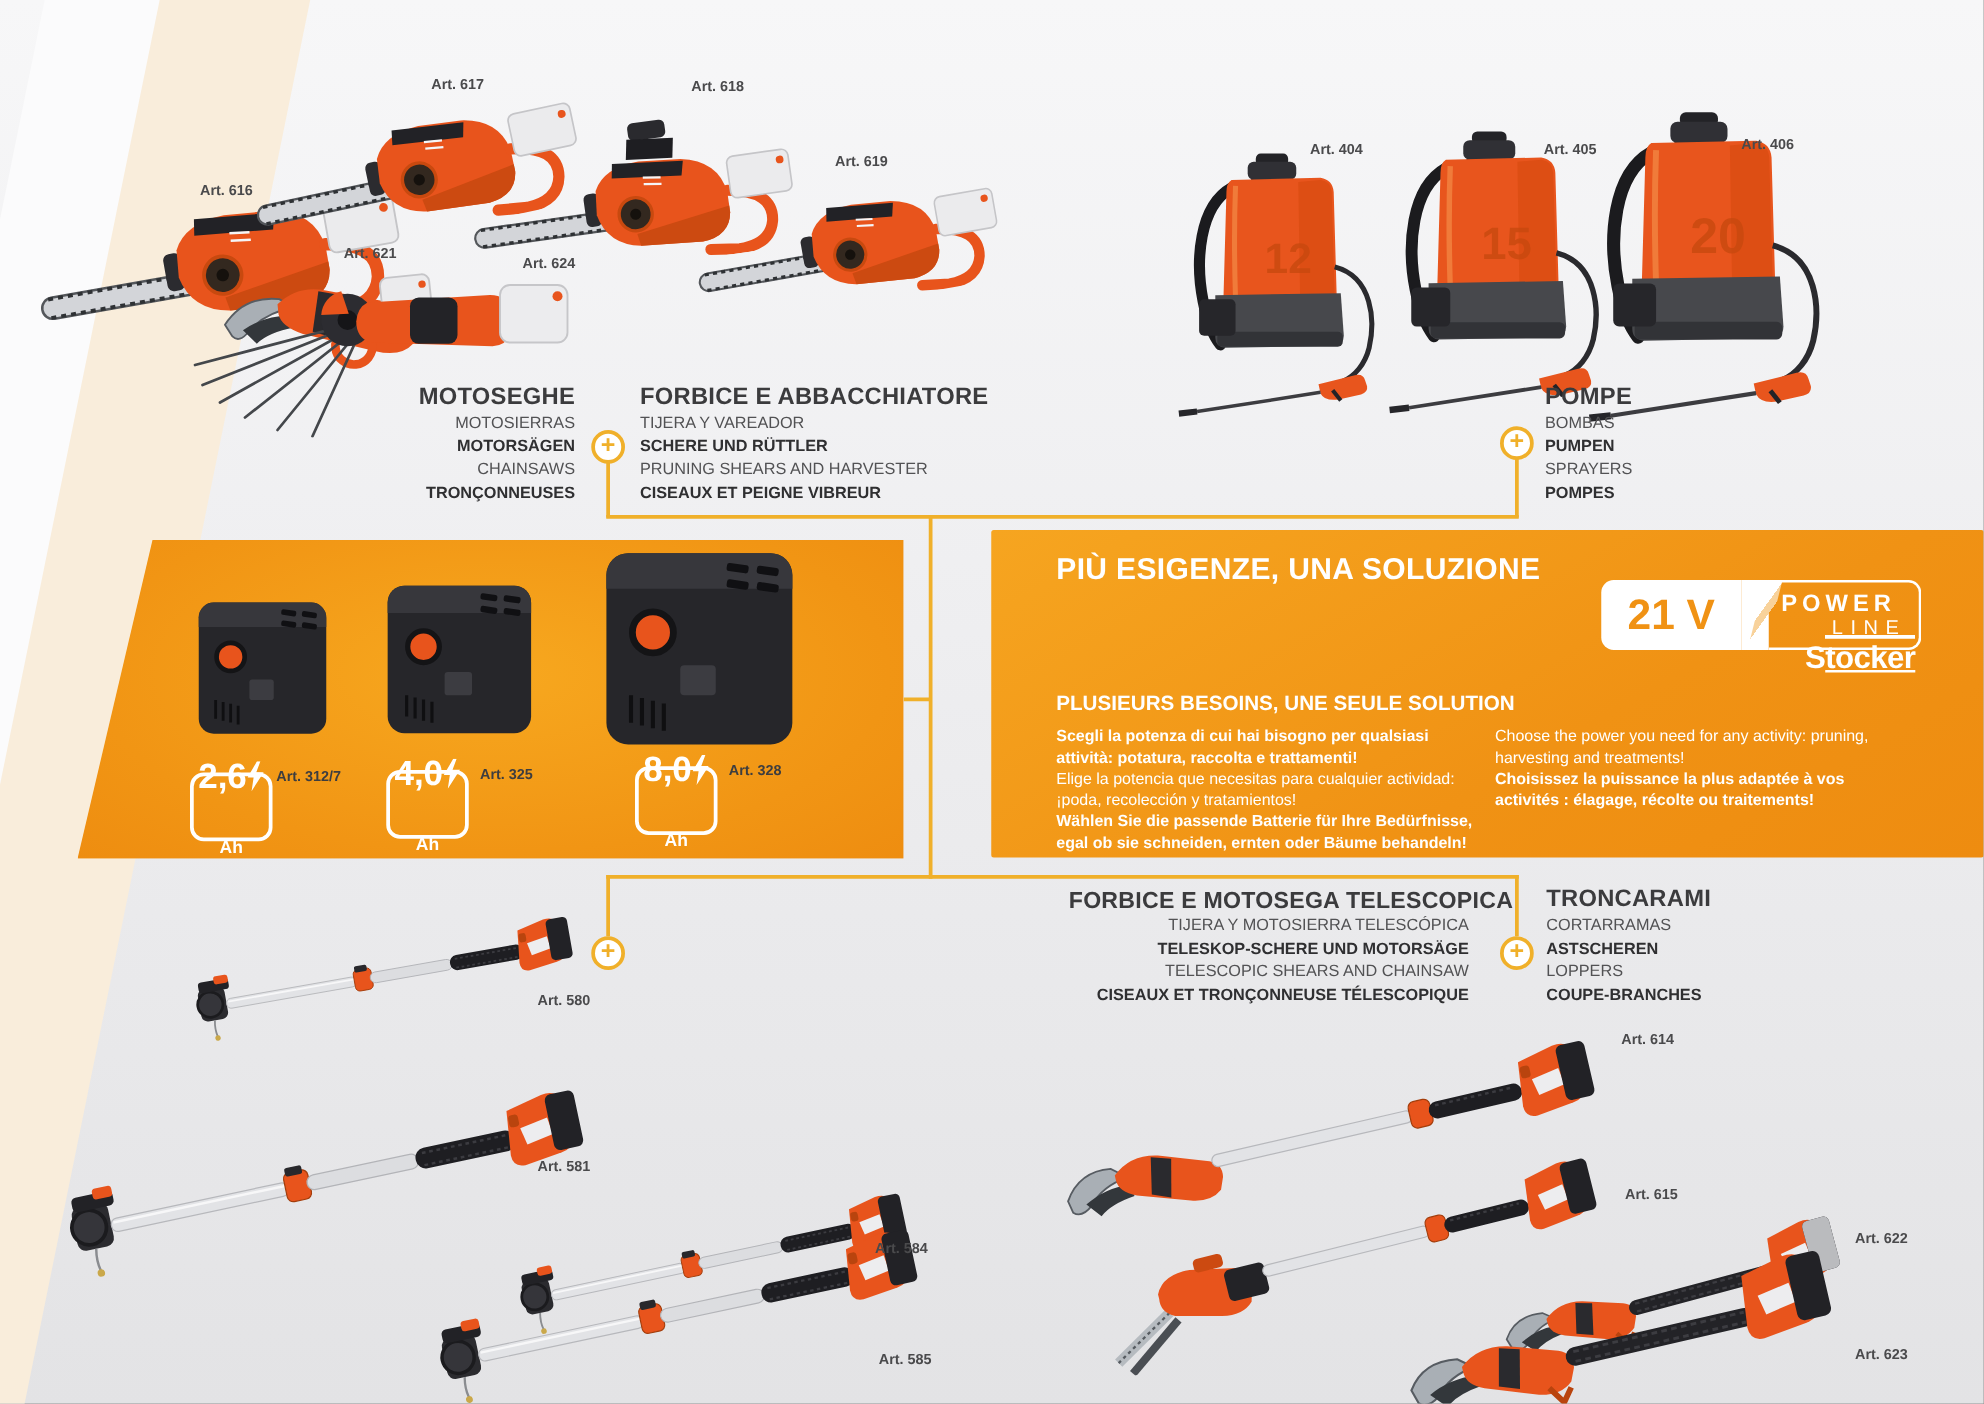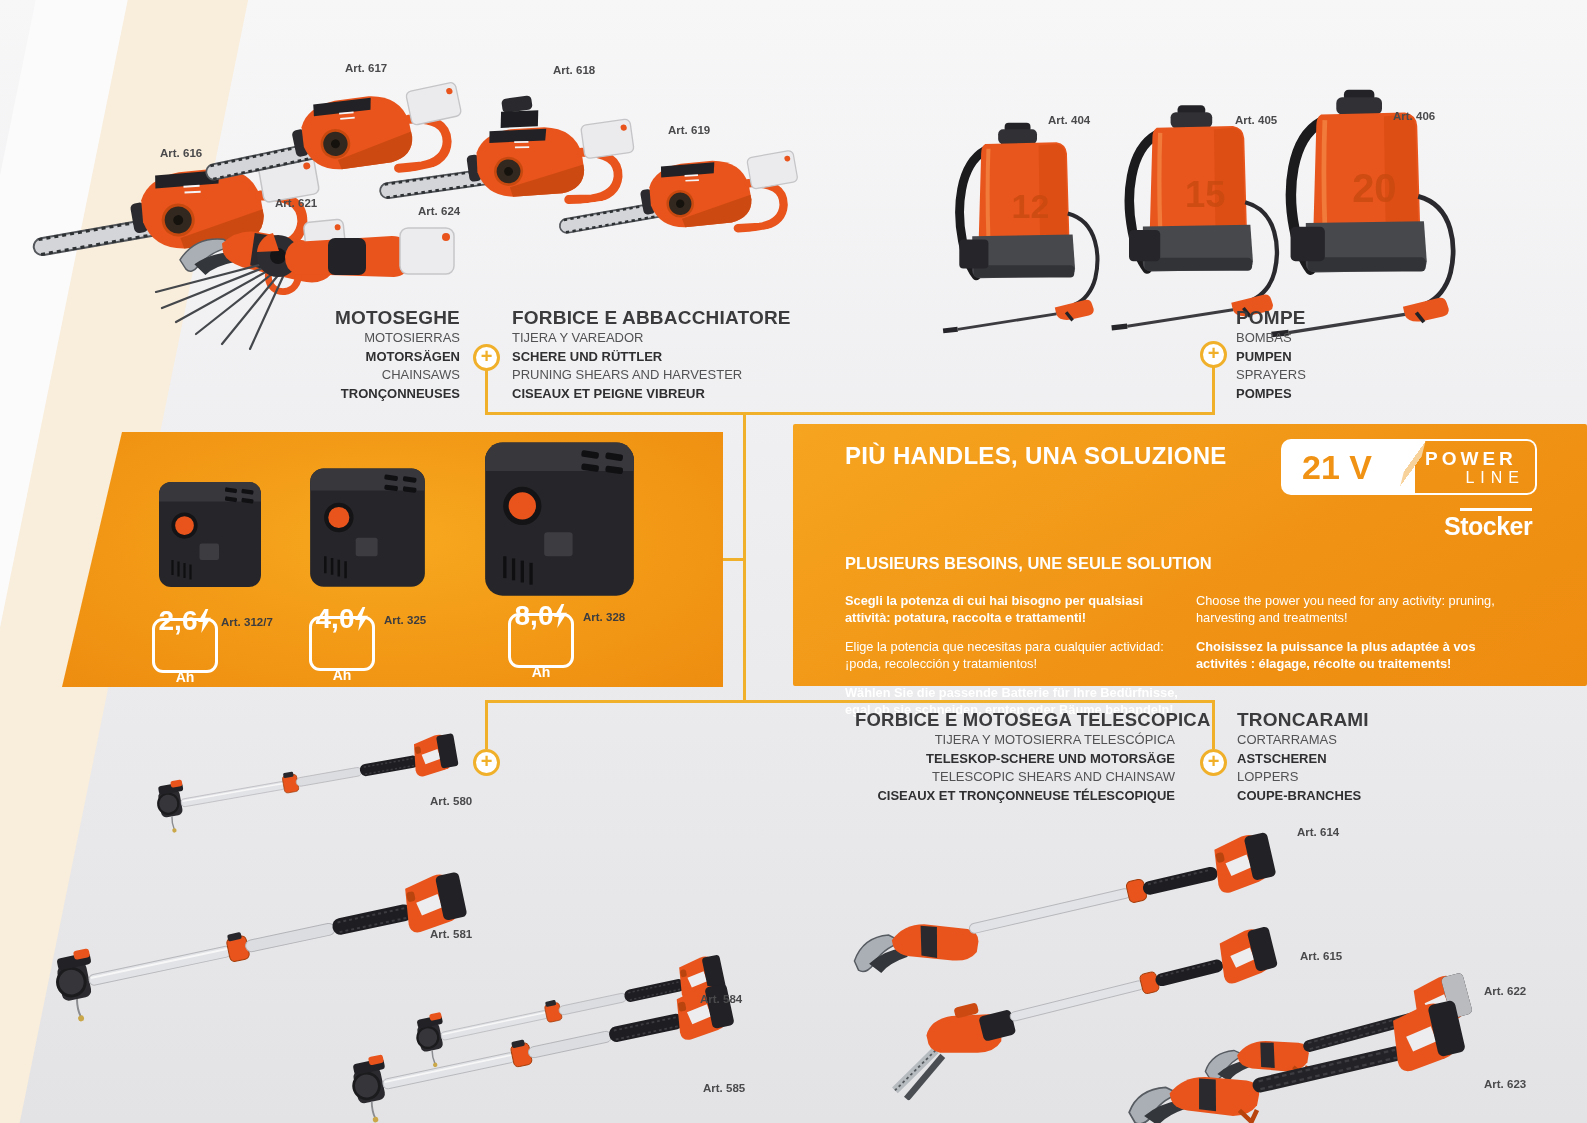--- a/index.html
+++ b/index.html
@@ -40,35 +40,35 @@
     display:flex;flex-direction:column;align-items:center;justify-content:center;color:#fff;}
   .cap .v{font-size:28px;font-weight:800;line-height:27px;display:flex;align-items:center;gap:1px;}
   .cap .u{font-size:14px;font-weight:800;line-height:14px;margin-top:36px;}
 
   .promo{position:absolute;color:#fff;}
   .promo-title{font-size:24px;font-weight:800;letter-spacing:.3px;white-space:nowrap;}
   .promo-sub{font-size:14.5px;line-height:21.5px;}
   .promo-sub .b{font-weight:bold;}
   .fr-head{font-size:16.5px;font-weight:800;white-space:nowrap;}
   .bodycol{font-size:12.8px;line-height:17px;}
-  .bodycol span{display:block;margin-top:12px;}
+  .bodycol span{display:block;}
   .bodycol .b{font-weight:bold;}
 
   .badge21{position:absolute;display:flex;height:56px;}
   .badge21 .vseg{background:#fff;border-radius:10px 0 0 10px;width:112px;display:flex;align-items:center;justify-content:center;
     font-size:34px;font-weight:800;color:#f09214;letter-spacing:0px;}
   .badge21 .slash{width:22px;position:relative;background:#fff;}
   .badge21 .slash::after{content:"";position:absolute;right:-4px;top:0;width:14px;height:100%;
     background:linear-gradient(115deg,#fff 38%,#f8d29b 38%,#f8d29b 55%,transparent 55%);transform:skewX(-14deg);}
   .badge21 .pseg{box-sizing:border-box;border:2.5px solid #fff;border-left:none;border-radius:0 10px 10px 0;width:122px;
     display:flex;flex-direction:column;justify-content:center;padding:0 10px;color:#fff;}
   .badge21 .p1{font-size:19px;font-weight:800;letter-spacing:4px;line-height:20px;}
   .badge21 .p2{font-size:16px;font-weight:400;letter-spacing:6px;line-height:17px;text-align:right;}
   .logo{position:absolute;color:#fff;font-weight:800;font-size:25px;letter-spacing:-.5px;white-space:nowrap;}
-  .logo .rest{border-top:3px solid #fff;padding-top:1px;}
+  .logo .rest{border-top:3px solid #fff;padding-top:1px;text-decoration:underline;}
 
   .tanknum{font-family:"Liberation Sans",sans-serif;font-size:42px;font-weight:800;fill:#c8490f;opacity:.8;text-anchor:middle;}
 </style>
 </head>
 <body>
 
 <div class="page">
 
   <div class="band white"></div>
   <div class="band cream"></div>
@@ -340,32 +340,32 @@
           <svg width="13" height="24" viewBox="0 0 12 22">
             <polygon points="7,0 0,12 4.5,12 3,22 12,8 6.5,8 9.5,0" fill="#fff"></polygon>
           </svg>
         </div>
       <div class="u">Ah</div>
     </div>
     <div class="art on-orange" style="left:521px;top:179px">Art. 328</div>
   </div>
 
   <div class="obox right">
-    <div class="promo promo-title" style="left:52px;top:18px">PIÙ HANDLES, UNA SOLUZIONE</div>
+    <div class="promo promo-title" style="left:52px;top:18px">PIÙ ESIGENZE, UNA SOLUZIONE</div>
     <div class="promo fr-head" style="left:52px;top:130px">PLUSIEURS BESOINS, UNE SEULE SOLUTION</div>
     <div class="promo bodycol" style="left:52px;top:156px;width:345px">
       <span class="b">Scegli la potenza di cui hai bisogno per qualsiasi attività: potatura, raccolta e trattamenti!</span>
       <span>Elige la potencia que necesitas para cualquier actividad: ¡poda, recolección y tratamientos!</span>
       <span class="b">Wählen Sie die passende Batterie für Ihre Bedürfnisse, egal ob sie schneiden, ernten oder Bäume behandeln!</span>
     </div>
     <div class="promo bodycol" style="left:403px;top:156px;width:330px">
       <span>Choose the power you need for any activity: pruning, harvesting and treatments!</span>
       <span class="b">Choisissez la puissance la plus adaptée à vos activités : élagage, récolte ou traitements!</span>
     </div>
-    <div class="badge21" style="left:488px;top:15px">
+    <div class="badge21" style="left:488px;top:40px">
       <div class="vseg">21 V</div>
       <div class="slash"></div>
       <div class="pseg">
         <div class="p1">POWER</div>
         <div class="p2">LINE</div>
       </div>
     </div>
     <div class="logo" style="left:651px;top:88px">S<span class="rest">tocker</span></div>
   </div>
 

